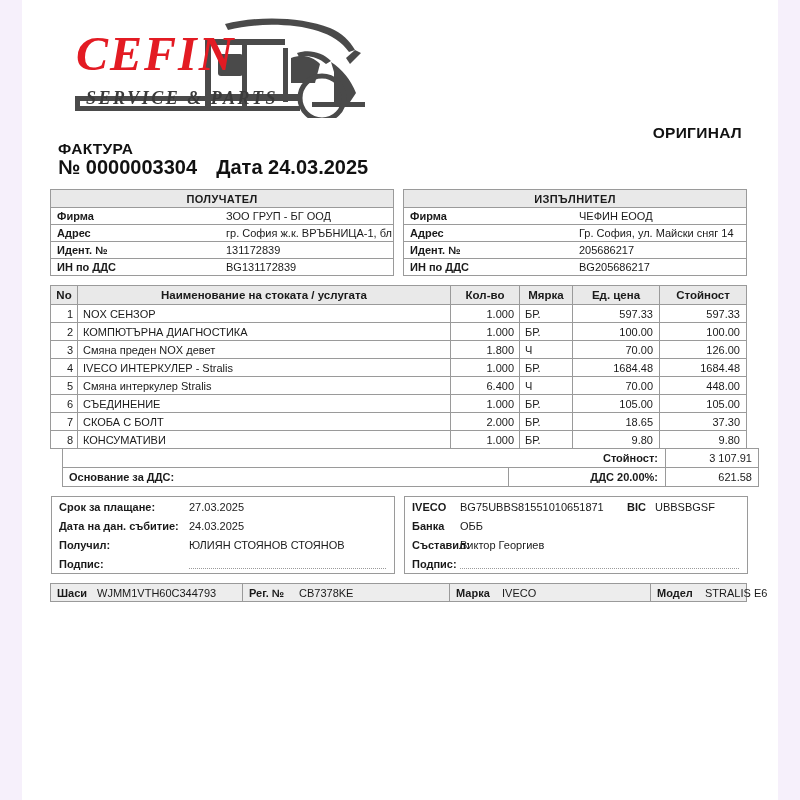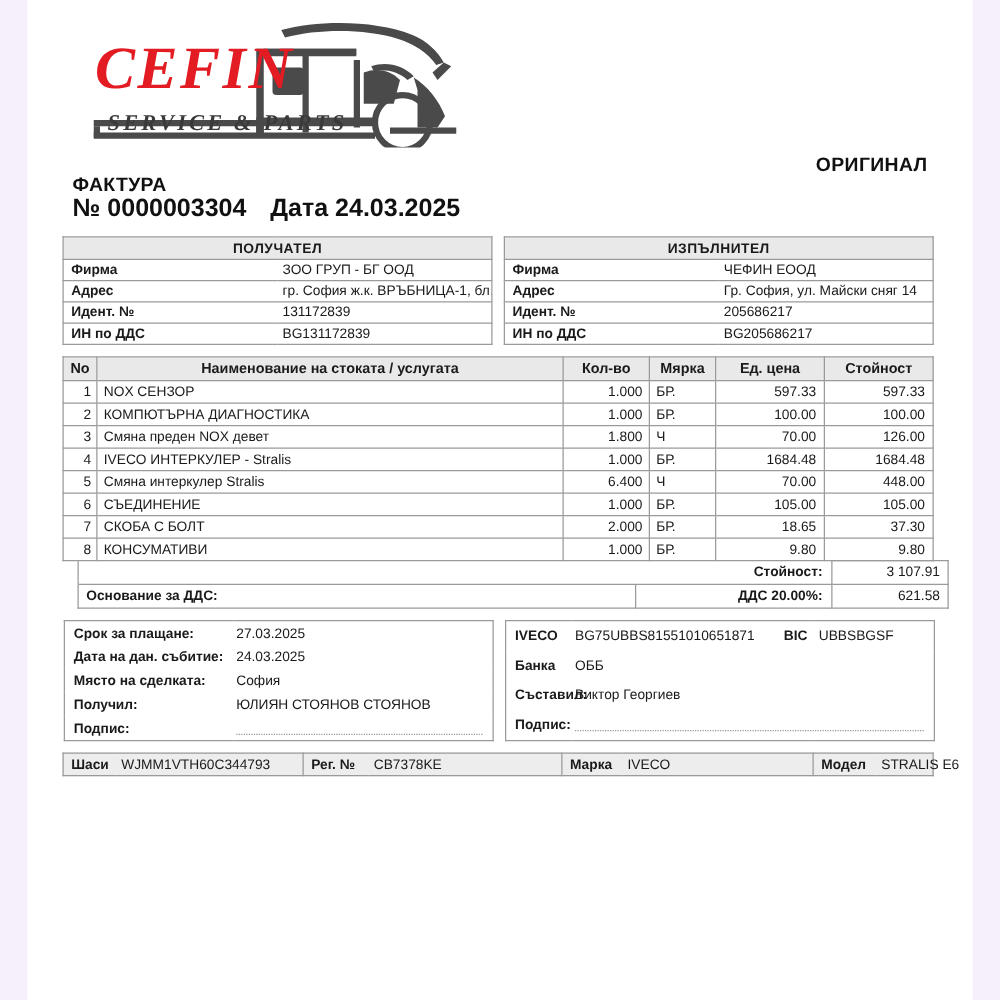--- a/index.html
+++ b/index.html
@@ -435,24 +435,20 @@
       <tbody>
             <tr>
         <td class="k">Срок за плащане:</td>
         <td class="v">27.03.2025</td>
       </tr>
       <tr>
         <td class="k">Дата на дан. събитие:</td>
         <td class="v">24.03.2025</td>
       </tr>
       <tr>
-        <td class="k">Място на сделката:</td>
-        <td class="v">София</td>
-      </tr>
-      <tr>
         <td class="k">Получил:</td>
         <td class="v">ЮЛИЯН СТОЯНОВ СТОЯНОВ</td>
       </tr>
       <tr>
         <td class="k">Подпис:</td>
         <td class="v">
                 <span class="dotline"></span>
               </td>
       </tr>
     </tbody>

